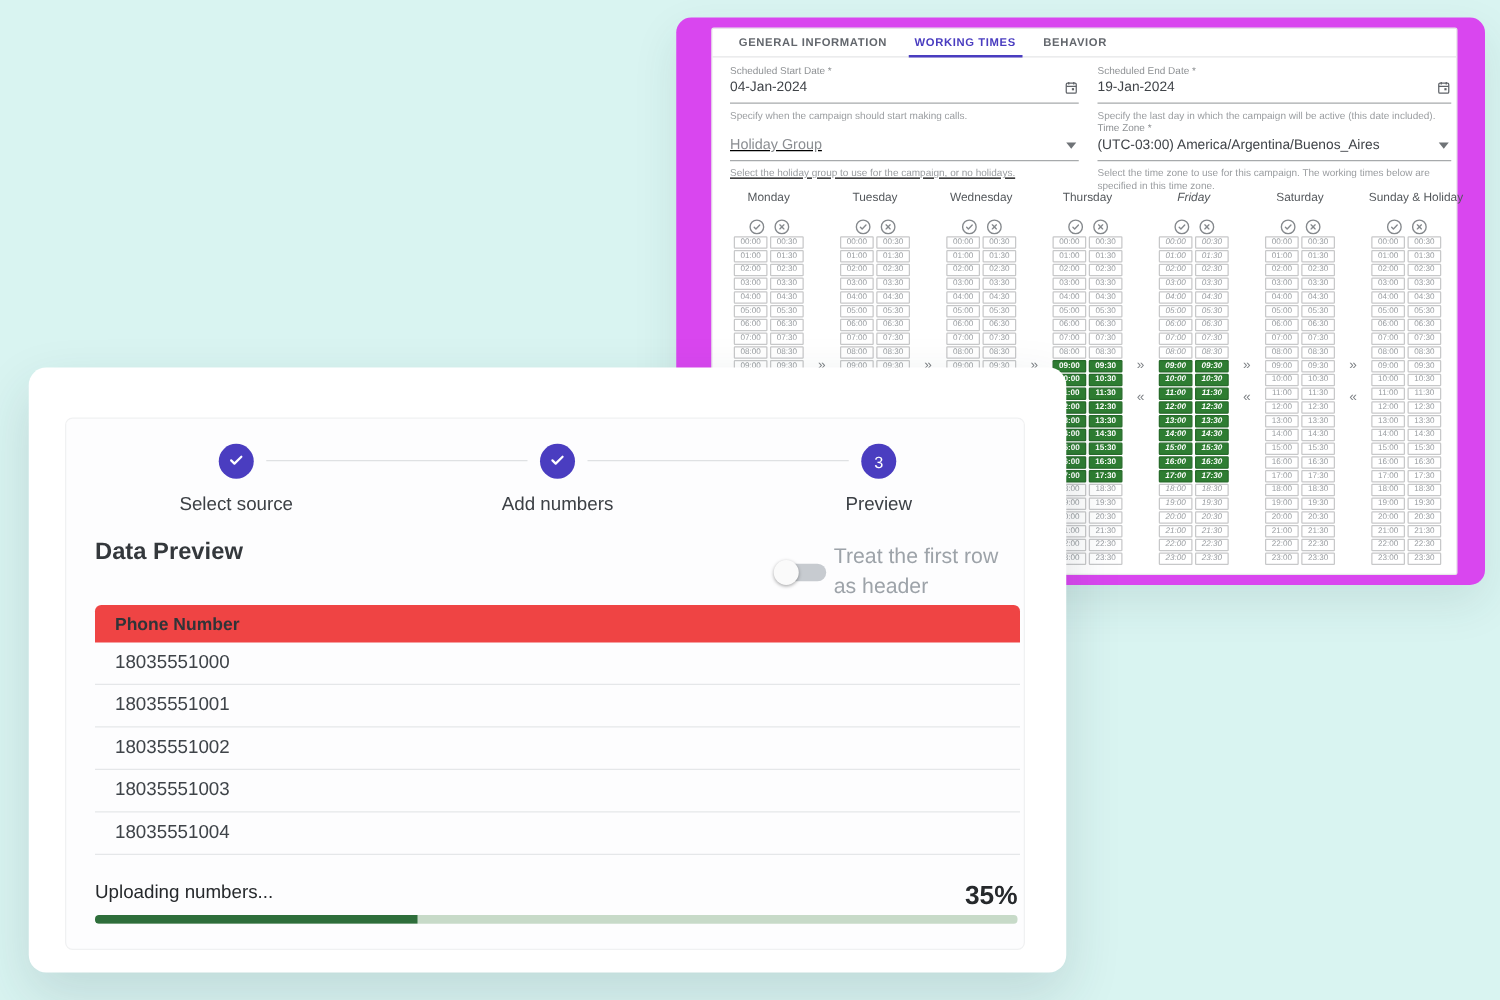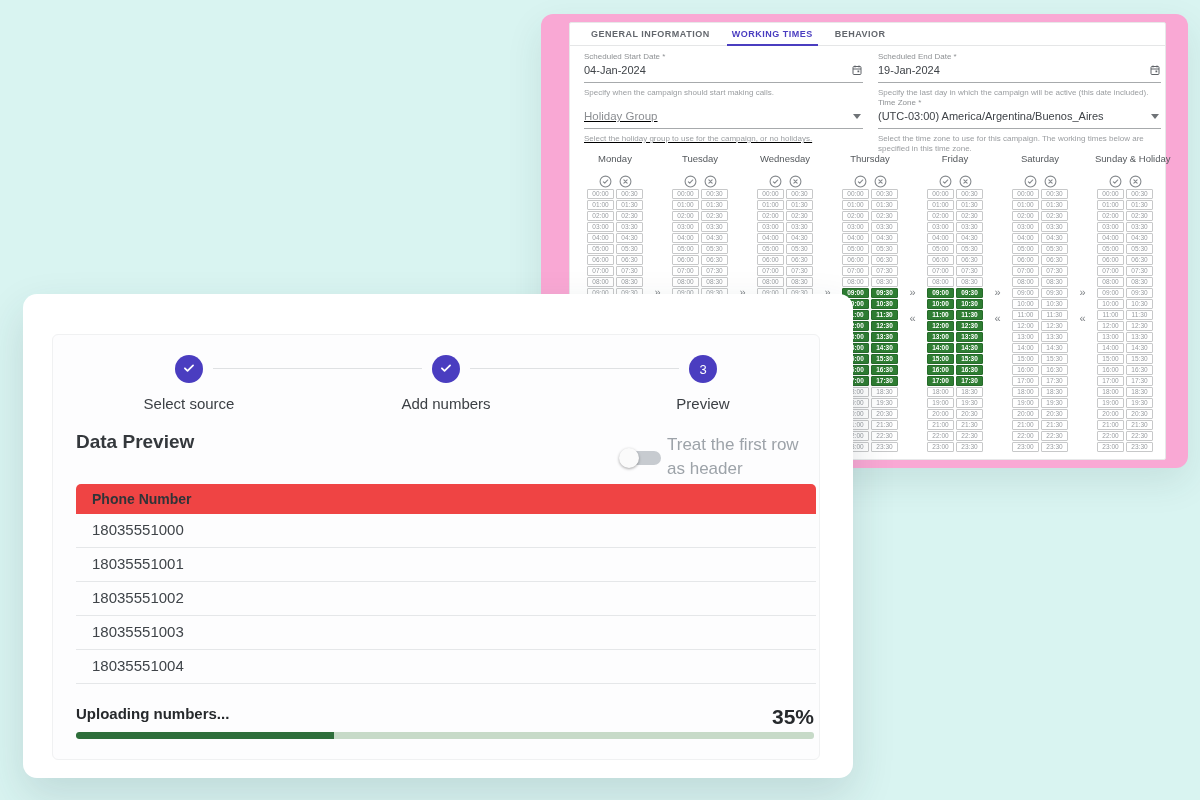--- a/index.html
+++ b/index.html
@@ -5,21 +5,21 @@
   html,body{margin:0;padding:0;}
   body{
     width:1200px;height:800px;position:relative;overflow:hidden;
     background:var(--page-bg,#d9f4f1);
     font-family:"Liberation Sans","DejaVu Sans",sans-serif;
     -webkit-font-smoothing:antialiased;
   }
   
   .back-card{
     position:absolute;left:541px;top:14px;width:647px;height:454px;
-    background:#f9a8d4;border-radius:12px;
+    background:#d946ef;border-radius:12px;
     box-shadow:0 14px 36px rgba(30,70,70,.10);
     z-index:1;
   }
   .inner-box{
     position:absolute;left:28px;top:8px;width:597px;height:438px;
     border:1px solid #e7e8e9;border-radius:2px;box-sizing:border-box;
     background:#fff;
   }
   .tab-bar{
     display:flex;align-items:stretch;height:22px;padding-left:10px;
@@ -117,21 +117,21 @@
   .tbl{position:absolute;left:23px;top:149px;width:740px;}
   .tbl-head{
     height:30px;line-height:30px;background:#ef4444;border-radius:5px 5px 0 0;
     padding-left:16px;font-size:14px;font-weight:700;color:#303438;
   }
   .tbl-row{
     height:33px;line-height:32px;border-bottom:1px solid #e5e7e9;
     padding-left:16px;font-size:15px;color:#3f4449;
   }
   .up-row{position:absolute;left:23px;top:370px;width:738px;height:20px;}
-  .up-label{font-size:15px;font-weight:700;color:#26292c;text-align:center;}
+  .up-label{font-size:15px;font-weight:400;color:#26292c;text-align:center;}
   .up-pct{position:absolute;right:0;top:0;font-size:21px;font-weight:700;color:#26292c;}
   .pbar{
     position:absolute;left:23px;top:397px;width:738px;height:7px;border-radius:3px;
     background:var(--progress-track);overflow:hidden;
   }
   .pfill{height:100%;background:var(--progress-fill);border-radius:3px 0 0 3px;}
 </style>
 </head>
 <body>
 
@@ -636,21 +636,21 @@
               <div class="slot-row">
                 <div class="slot">22:00</div>
                 <div class="slot">22:30</div>
               </div>
               <div class="slot-row">
                 <div class="slot">23:00</div>
                 <div class="slot">23:30</div>
               </div>
             </div>
           </div>
-          <div class="day-col" style="left: 355px;">
+          <div class="day-col" style="left: 355px; font-style: italic;">
             <div class="day-name">Friday</div>
             <div class="day-icons">
               <span><svg viewBox="0 0 24 24" width="13" height="13" fill="none" stroke="#85898d" stroke-width="2" stroke-linecap="round" stroke-linejoin="round">
                   <circle cx="12" cy="12" r="10"></circle>
                   <path d="M8 12.6l2.6 2.6 5.6-6"></path>
                 </svg></span>
               <span><svg viewBox="0 0 24 24" width="13" height="13" fill="none" stroke="#85898d" stroke-width="2" stroke-linecap="round">
                   <circle cx="12" cy="12" r="10"></circle>
                   <path d="M9 9l6 6M15 9l-6 6"></path>
                 </svg></span>

